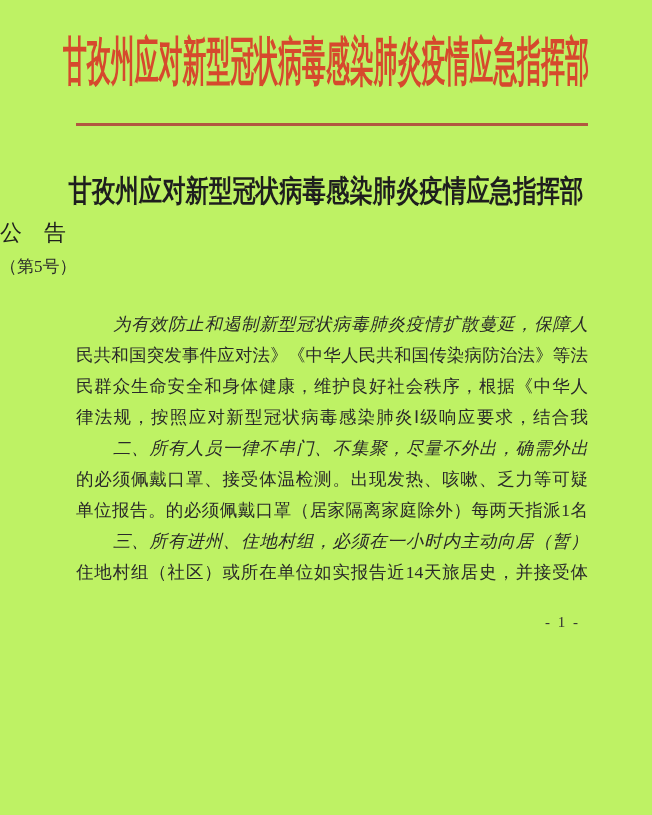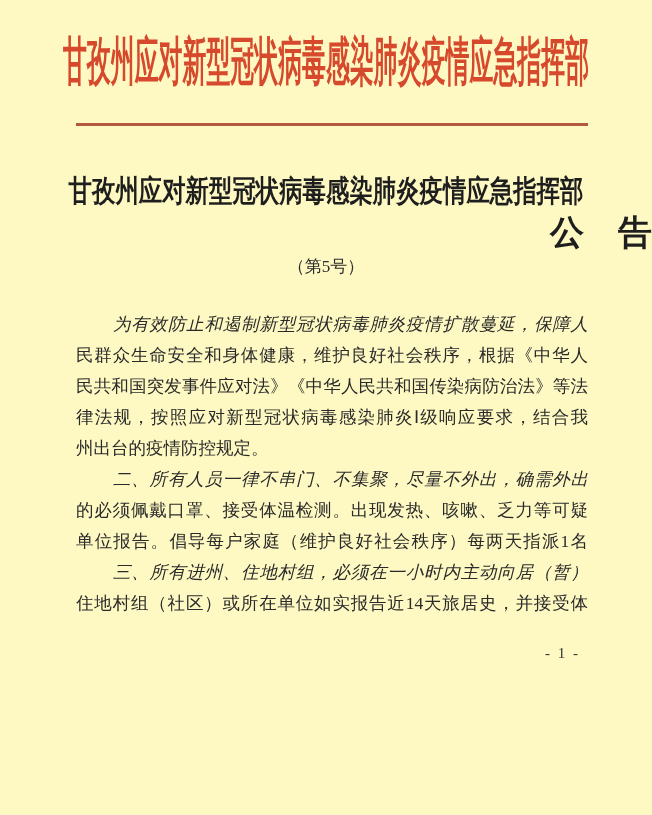--- a/index.html
+++ b/index.html
@@ -5,21 +5,21 @@
   html, body {
     margin: 0;
     padding: 0;
     background: #ffffff;
   }
   .page {
     position: relative;
     width: 652px;
     height: 815px;
     margin: 0 auto;
-    background: #fef9c3;
+    background: #bef264;
     overflow: hidden;
     font-family: "Liberation Serif", serif;
     color: #262626;
   }
 
   
   .letterhead {
     padding-top: 30px;
     height: 66px;
     display: flex;
@@ -56,29 +56,29 @@
     white-space: nowrap;
     font-size: 30px;
     line-height: 34px;
     font-weight: 700;
     color: #1e1e1e;
     transform: scaleX(0.78);
     transform-origin: center center;
   }
   .doc-subtitle {
     margin-top: 8px;
-    text-align: right;
-    font-size: 34px;
+    text-align: left;
+    font-size: 22px;
     line-height: 34px;
-    font-weight: 700;
+    font-weight: 400;
     color: #1e1e1e;
   }
   .doc-number {
     margin-top: 5px;
-    text-align: center;
+    text-align: left;
     font-size: 17px;
     line-height: 24px;
     color: #2a2a2a;
   }
 
   
   .body-text {
     margin: 30px 64px 0 76px;
     font-size: 17.5px;
     line-height: 31px;
@@ -124,27 +124,26 @@
   <div class="doc-title">
     <span class="doc-title-text">甘孜州应对新型冠状病毒感染肺炎疫情应急指挥部</span>
   </div>
 
   <div class="doc-subtitle">公　告</div>
 
   <div class="doc-number">（第5号）</div>
 
   <div class="body-text">
     <div class="line fill indent">为有效防止和遏制新型冠状病毒肺炎疫情扩散蔓延，保障人</div>
+    <div class="line fill">民共和国突发事件应对法》《中华人民共和国传染病防治法》等法</div>
     <div class="line fill">民群众生命安全和身体健康，维护良好社会秩序，根据《中华人</div>
-    <div class="line fill">民共和国突发事件应对法》《中华人民共和国传染病防治法》等法</div>
     <div class="line fill">律法规，按照应对新型冠状病毒感染肺炎Ⅰ级响应要求，结合我</div>
-    <div class="line">州出台的疫情防控规定。</div>
     <div class="line fill indent">二、所有人员一律不串门、不集聚，尽量不外出，确需外出</div>
     <div class="line fill">的必须佩戴口罩、接受体温检测。出现发热、咳嗽、乏力等可疑</div>
-    <div class="line fill">单位报告。倡导每户家庭（维护良好社会秩序）每两天指派1名</div>
+    <div class="line fill">单位报告。的必须佩戴口罩（居家隔离家庭除外）每两天指派1名</div>
     <div class="line fill indent">三、所有进州、住地村组，必须在一小时内主动向居（暂）</div>
     <div class="line fill">住地村组（社区）或所在单位如实报告近14天旅居史，并接受体</div>
   </div>
 
   <div class="footer">
     <span>- 1 -</span>
   </div>
 
 </div>
 

